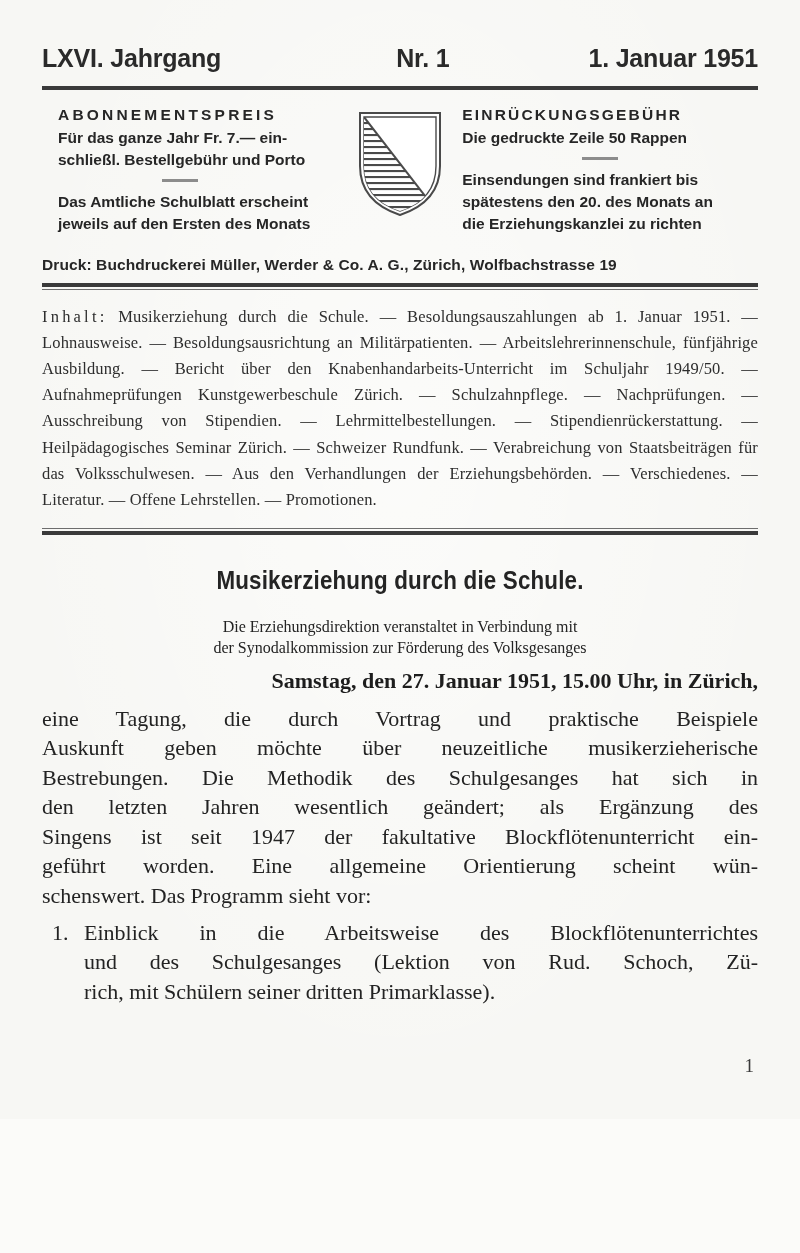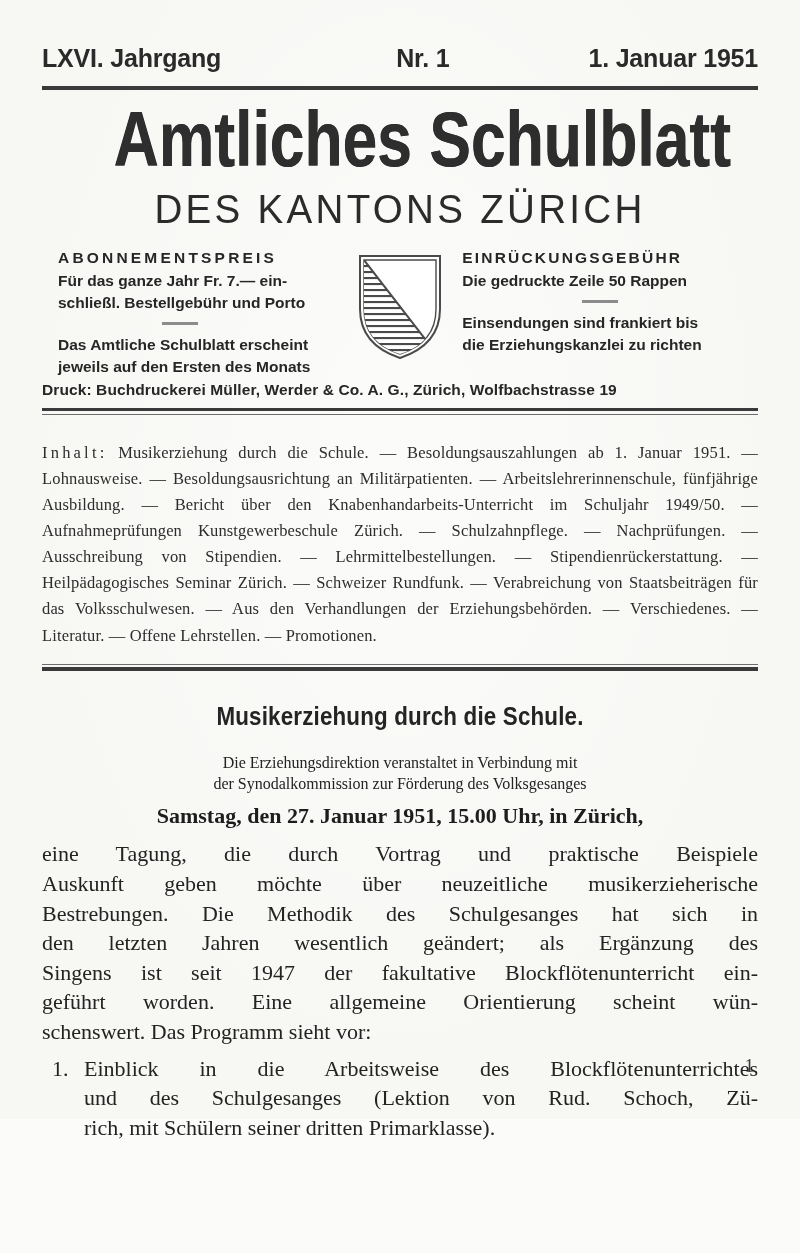--- a/index.html
+++ b/index.html
@@ -112,37 +112,37 @@
     justify-content: center;
     padding-top: 6px;
   }
   .shield { display: block; }
 
   .printer-line {
     font-family: "Liberation Sans", sans-serif;
     font-weight: bold;
     font-size: 15.5px;
     color: #262626;
-    margin-top: 3px;
+    margin-top: 21px;
     white-space: nowrap;
     letter-spacing: 0.1px;
   }
 
   
   .rule-double-a { margin-top: 9px; }
   .rule-double-a .thick { height: 3.5px; background: #3a3a3a; }
   .rule-double-a .thin  { height: 1.2px; background: #6d6d6d; margin-top: 2.5px; }
 
   .rule-double-b { margin-top: 15px; }
   .rule-double-b .thin  { height: 1.2px; background: #6d6d6d; }
   .rule-double-b .thick { height: 4px; background: #3a3a3a; margin-top: 2.5px; }
 
   
   .contents {
-    margin-top: 25px;
+    margin-top: 14px;
     font-family: "Liberation Serif", serif;
     font-size: 16.5px;
     line-height: 1.58;
     text-align: justify;
     color: #2d2d2d;
     letter-spacing: 0.15px;
   }
   .contents .label { letter-spacing: 3.2px; }
 
   
@@ -162,21 +162,21 @@
     font-size: 16px;
     line-height: 1.32;
     text-align: center;
     margin-top: 20px;
     color: #232323;
   }
   .lead .l1 { display: block; }
   .lead .l2 { display: block; }
 
   .date-line {
-    text-align: center;
+    text-align: right;
     font-weight: bold;
     font-size: 22px;
     margin-top: 9px;
     color: #1d1d1d;
     white-space: nowrap;
   }
 
   .body-para {
     font-size: 22px;
     line-height: 1.345;
@@ -230,24 +230,20 @@
 <div class="page">
 
   <div class="issue-line">
     <span>LXVI. Jahrgang</span>
     <span class="mid">Nr. 1</span>
     <span>1. Januar 1951</span>
   </div>
 
   <div class="rule-plain"></div>
 
-  <div class="masthead">
-    <div class="masthead-title">Amtliches Schulblatt</div>
-    <div class="masthead-sub">DES KANTONS ZÜRICH</div>
-  </div>
 
   <div class="info-band">
 
     <div class="info-col left">
       <div class="info-head">ABONNEMENTSPREIS</div>
       <div class="info-line">Für das ganze Jahr Fr. 7.— ein-</div>
       <div class="info-line">schließl. Bestellgebühr und Porto</div>
       <div class="mini-divider"></div>
       <div class="info-line">Das Amtliche Schulblatt erscheint</div>
       <div class="info-line">jeweils auf den Ersten des Monats</div>
@@ -271,20 +267,21 @@
           <line x1="7" y1="7" x2="82" y2="104" stroke="#4a4a4a" stroke-width="2"></line>
         </g>
       </svg>
     </div>
 
     <div class="info-col right">
       <div class="info-head right">EINRÜCKUNGSGEBÜHR</div>
       <div class="info-line">Die gedruckte Zeile 50 Rappen</div>
       <div class="mini-divider"></div>
       <div class="info-line">Einsendungen sind frankiert bis</div>
+      <div class="info-line">spätestens den 20. des Monats an</div>
       <div class="info-line">die Erziehungskanzlei zu richten</div>
     </div>
 
   </div>
 
   <div class="printer-line">Druck: Buchdruckerei Müller, Werder &amp; Co. A. G., Zürich, Wolfbachstrasse 19</div>
 
   <div class="rule-double-a">
     <div class="thick"></div>
     <div class="thin"></div>

